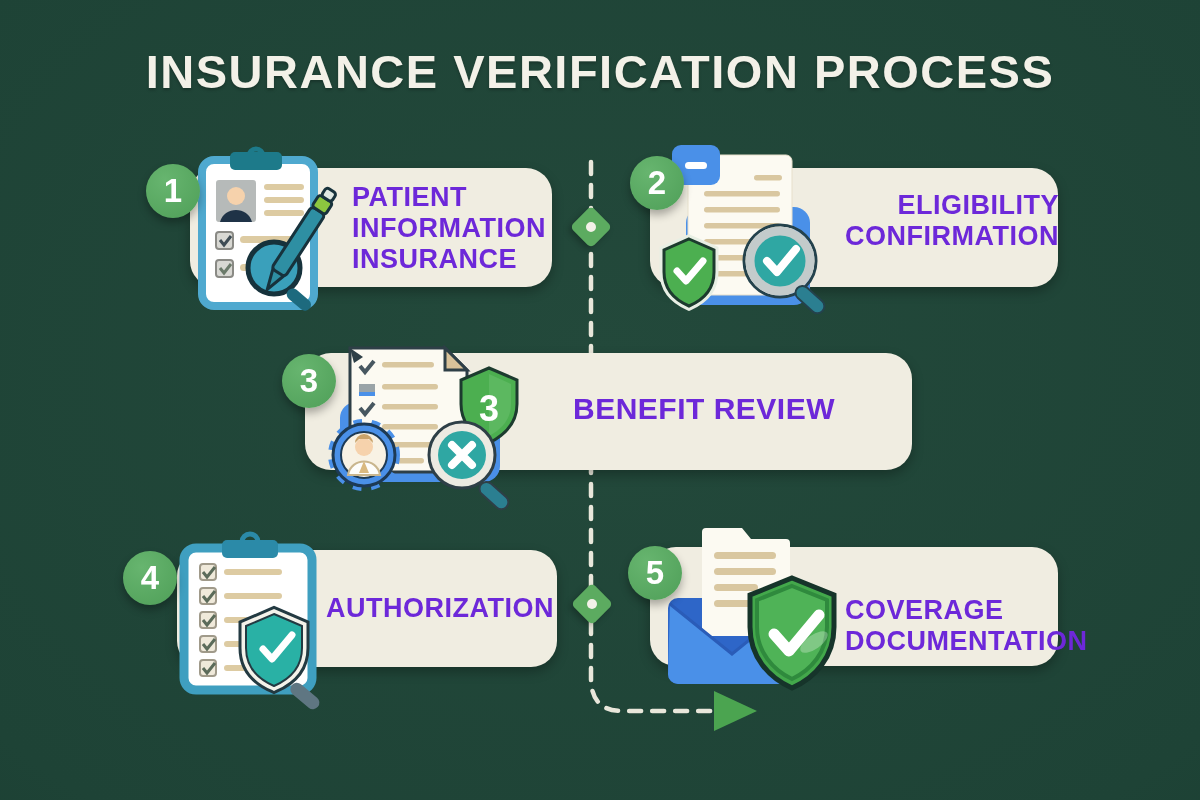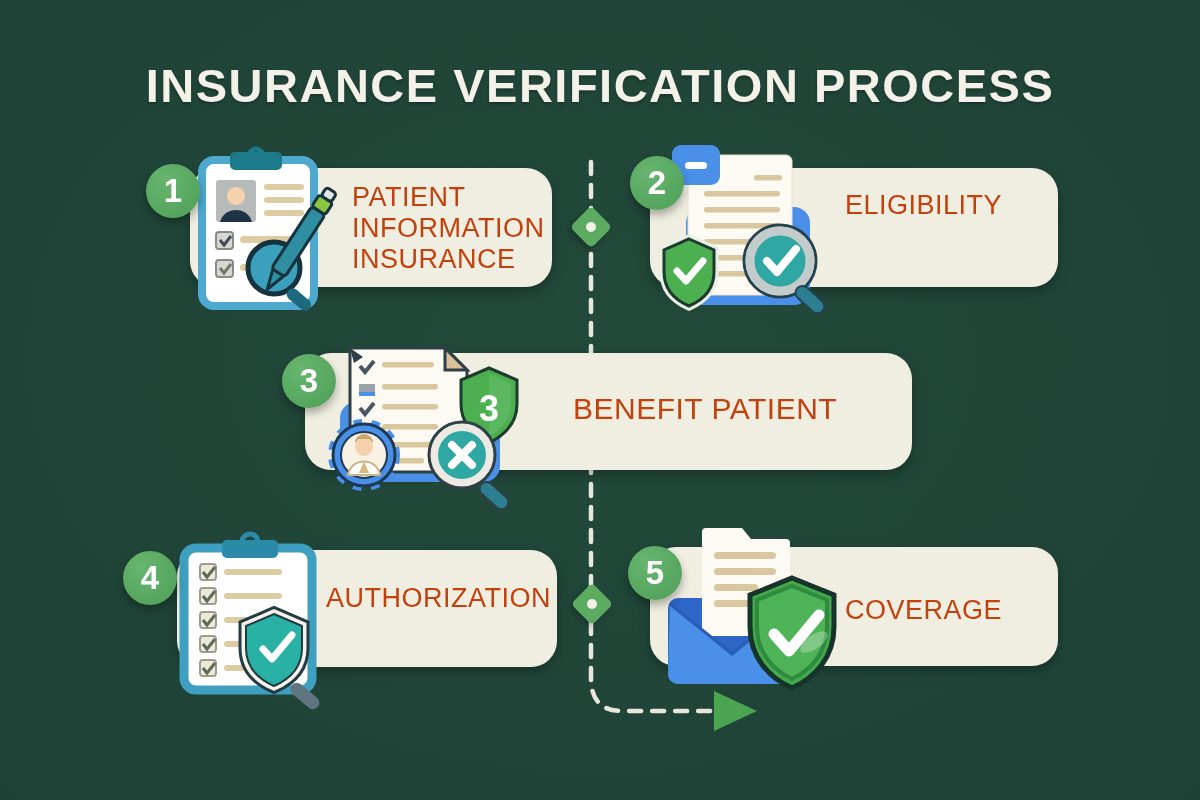--- a/index.html
+++ b/index.html
@@ -2,21 +2,21 @@
 <html><head>
 <meta charset="utf-8">
 <style>
   html,body{margin:0;padding:0;background:#12291f;}
   .stage{
     position:relative;width:1200px;height:800px;overflow:hidden;
     background:radial-gradient(120% 130% at 50% 45%, #23493b 0%, #1e4336 55%, #16362b 100%);
     font-family:"Liberation Sans", sans-serif;
   }
   .title{
-    position:absolute;left:0;right:0;top:40px;margin:18px;text-align:center;
+    position:absolute;left:0;right:0;top:40px;margin:4px;text-align:center;
     font-size:47px;font-weight:700;letter-spacing:1.5px;color:#f3f1e8;
     text-shadow:0 2px 3px rgba(0,0,0,0.25);
   }
   .connector{position:absolute;left:0;top:0;z-index:0;}
   .card{
     position:absolute;background:#f0ede1;border-radius:26px;
     box-shadow:0 5px 12px rgba(0,0,0,0.28);z-index:1;
   }
   .card1{left:190px;top:168px;width:362px;height:119px;}
   .card2{left:650px;top:168px;width:408px;height:119px;}
@@ -34,28 +34,28 @@
   .c3 .num{left:-23px;top:1px;}
   .c4 .num{left:-54px;top:1px;}
   .c5 .num{left:-22px;top:-1px;}
   .icon{position:absolute;z-index:3;overflow:visible;}
   .c1 .icon{left:6px;top:-22px;}
   .c2 .icon{left:8px;top:-23px;}
   .c3 .icon{left:17px;top:-11px;}
   .c4 .icon{left:-5px;top:-18px;}
   .c5 .icon{left:10px;top:-27px;}
   .label{
-    position:absolute;color:#c2410c;font-weight:400;font-size:27px;
+    position:absolute;color:#6d28d9;font-weight:700;font-size:27px;
     letter-spacing:0.5px;line-height:31px;z-index:2;white-space:nowrap;
   }
   .label .line{display:block;}
   .c1 .label{left:162px;top:14px;}
   .c2 .label{left:195px;top:22px;text-align:right;}
   .c3 .label{left:268px;top:40px;font-size:30px;}
-  .c4 .label{left:149px;top:33px;}
+  .c4 .label{left:149px;top:43px;}
   .c5 .label{left:195px;top:36px;margin-top:12px;}
   .diamond{
     position:absolute;width:30px;height:30px;border-radius:5px;
     background:#5cab60;transform:rotate(45deg);z-index:5;
     box-shadow:0 4px 6px rgba(0,0,0,0.25);
   }
   .diamond .dot{
     position:absolute;left:10px;top:10px;width:10px;height:10px;border-radius:50%;background:#f3f1e8;
   }
   .d1{left:576px;top:212px;}
@@ -138,20 +138,21 @@
       </g>
       <g transform="translate(122,116)">
         <circle r="36" fill="none" stroke="#24424c" stroke-width="3"></circle>
         <circle r="30" fill="#2fa7a3" stroke="#c3cbcb" stroke-width="9"></circle>
         <path d="M-13,0 L-3,11 L16,-12" fill="none" stroke="#ffffff" stroke-width="8" stroke-linecap="round" stroke-linejoin="round"></path>
         <rect x="22" y="22" width="34" height="14" rx="7" transform="rotate(42 22 22)" fill="#2b7f91" stroke="#24424c" stroke-width="2"></rect>
       </g>
     </svg>
     <div class="label">
       <span class="line">ELIGIBILITY</span>
+      <span class="line">CONFIRMATION</span>
     </div>
   </section>
 
   <section class="card card3 c3">
     <span class="num">3</span>
     <svg class="icon" width="205" height="150" viewBox="0 0 205 150">
       <rect x="18" y="60" width="160" height="80" rx="16" fill="#4a90e8"></rect>
       <g>
         <path d="M28,6 L123,6 L145,28 L145,124 a6,6 0 0 1 -6,6 L34,130 a6,6 0 0 1 -6,-6 Z" fill="#fcfaf2" stroke="#2e3f47" stroke-width="3"></path>
         <path d="M123,6 L145,28 L123,28 Z" fill="#d9c29a" stroke="#2e3f47" stroke-width="3"></path>
@@ -183,21 +184,21 @@
         <text x="31" y="53" text-anchor="middle" font-family="Liberation Sans, sans-serif" font-size="36" font-weight="700" fill="#ffffff">3</text>
       </g>
       <g transform="translate(140,113)">
         <circle r="33" fill="#eceae2" stroke="#2e3f47" stroke-width="3"></circle>
         <circle r="24" fill="#2fa7a3"></circle>
         <path d="M-10,-10 L10,10 M-10,10 L10,-10" stroke="#ffffff" stroke-width="8" stroke-linecap="round"></path>
         <rect x="24" y="24" width="34" height="14" rx="7" transform="rotate(42 24 24)" fill="#2b7f91" stroke="#2e3f47" stroke-width="2"></rect>
       </g>
     </svg>
     <div class="label">
-      <span class="line">BENEFIT PATIENT</span>
+      <span class="line">BENEFIT REVIEW</span>
     </div>
   </section>
 
   <section class="card card4 c4">
     <span class="num">4</span>
     <svg class="icon" width="168" height="162" viewBox="0 0 168 162">
       <g>
         <circle cx="78" cy="10" r="8" fill="none" stroke="#2b8aa8" stroke-width="5"></circle>
         <rect x="12" y="16" width="128" height="142" rx="12" fill="#ffffff" stroke="#3f9fc0" stroke-width="9"></rect>
         <rect x="50" y="8" width="56" height="18" rx="5" fill="#2b8aa8"></rect>
@@ -259,20 +260,21 @@
       </g>
       <g transform="translate(86,58)">
         <path d="M46,0 L88,17 L88,49 C88,79 69,100 46,110 C23,100 4,79 4,49 L4,17 Z" fill="#43a84b" stroke="#16342a" stroke-width="5"></path>
         <path d="M46,8 L81,22 L81,49 C81,74 65,92 46,101 C27,92 11,74 11,49 L11,22 Z" fill="#4fb357" stroke="#2f8a3d" stroke-width="4"></path>
         <path d="M28,56 l15,17 30,-36" fill="none" stroke="#ffffff" stroke-width="11" stroke-linecap="round" stroke-linejoin="round"></path>
         <ellipse cx="68" cy="64" rx="16" ry="7" fill="rgba(255,255,255,0.28)" transform="rotate(-35 68 64)"></ellipse>
       </g>
     </svg>
     <div class="label">
       <span class="line">COVERAGE</span>
+      <span class="line">DOCUMENTATION</span>
     </div>
   </section>
 
   <div class="diamond d1">
       <span class="dot"></span>
     </div>
   <div class="diamond d2">
       <span class="dot"></span>
     </div>
 

